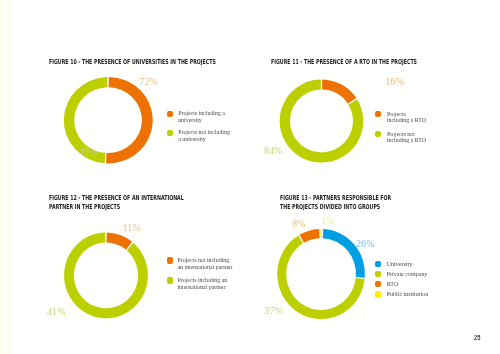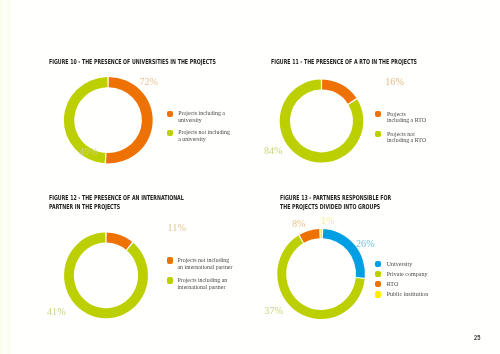--- a/index.html
+++ b/index.html
@@ -40,21 +40,21 @@
   #donut11{left:0px;top:0px;width:500px;height:354px;}
   #donut12{left:0px;top:0px;width:500px;height:354px;}
   #donut13{left:0px;top:0px;width:500px;height:354px;}
 
   
   .pct{font-size:10.2px;line-height:10.2px;}
   .p10a{left:139.4px;top:76.6px;color:#E5C394;}
   .p10b{left:51px;top:146.6px;color:#CCD37D;margin-left:28px;}
   .p11a{left:355.2px;top:76.9px;color:#E5BB80;margin-left:30px;}
   .p11b{left:263.9px;top:146.0px;color:#CCD37D;}
-  .p12a{left:122.6px;top:222.5px;color:#E3C492;margin-left:45px;}
+  .p12a{left:122.6px;top:222.5px;color:#E3C492;}
   .p12b{left:47.0px;top:306.7px;color:#CBD27B;}
   .p13a{left:356px;top:238.9px;color:#74C2E5;}
   .p13b{left:264.3px;top:305.7px;color:#CBD27B;}
   .p13c{left:291.9px;top:219.4px;color:#E9C083;}
   .p13d{left:321.0px;top:215.9px;color:#F2EC93;}
 
   
   .legend-row{position:relative;}
   .legend-label{font-size:5.9px;line-height:6.75px;display:block;}
   .legend-dot{width:6.2px;height:6.2px;border-radius:32%;}

